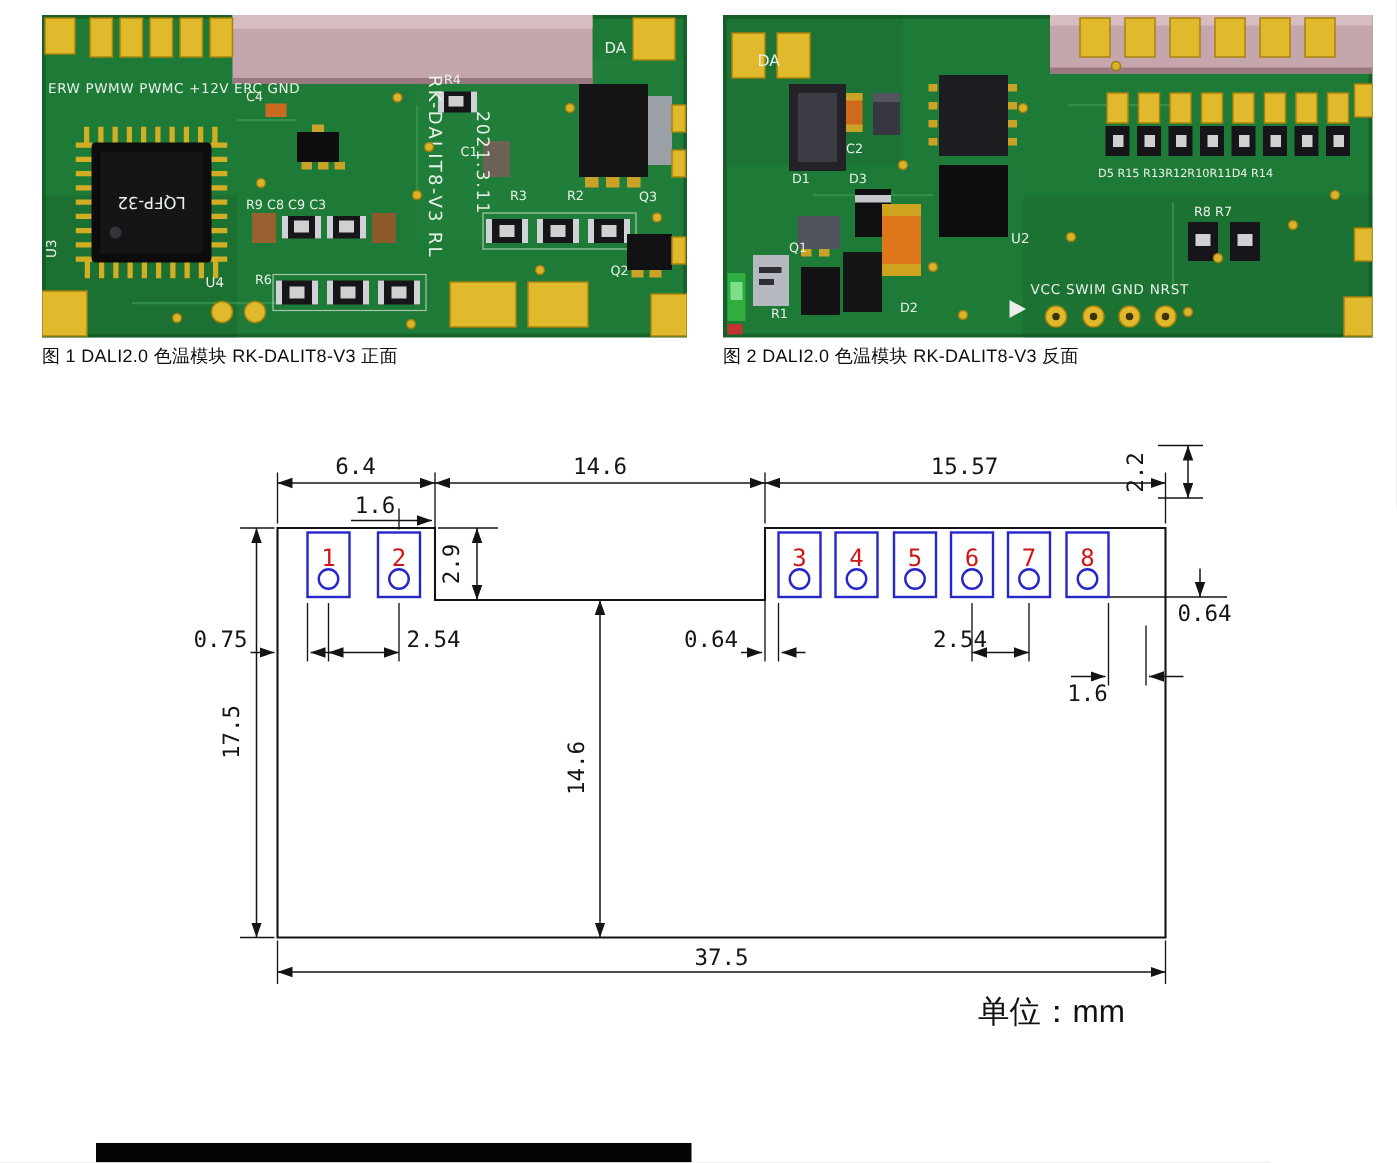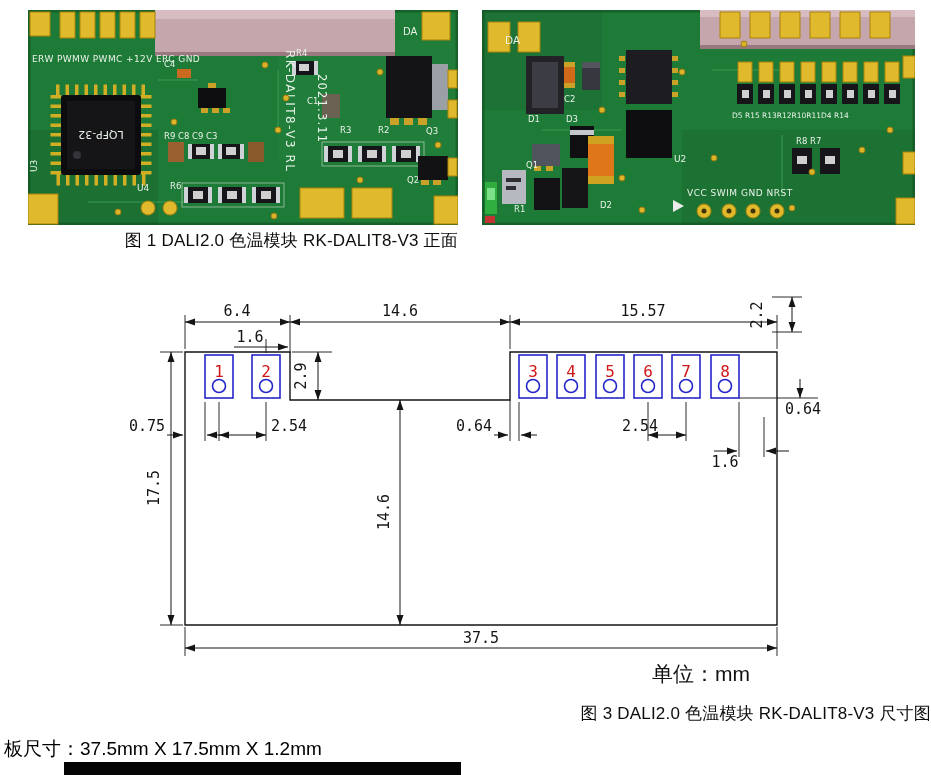--- a/index.html
+++ b/index.html
@@ -1,19 +1,19 @@
 <!DOCTYPE html>
 <html><head>
 <meta charset="utf-8">
 <style>
   html,body{margin:0;padding:0;background:#e8e8e8}
   .page{position:relative;width:931px;height:775px;background:#ffffff;
         font-family:"Liberation Sans","DejaVu Sans",sans-serif;color:#000;overflow:hidden;margin:0 auto}
   .abs{position:absolute}
-  .caption{font-size:17px;text-align:right;color:#0d0d0d;letter-spacing:.2px}
+  .caption{font-size:12px;text-align:left;color:#0d0d0d;letter-spacing:.2px}
   .unit{font-size:21px;color:#111}
   .footer{font-size:19px;color:#000}
   .blackbar{background:#050505}
   
   .silk{fill:#e9f2e9;font-family:"DejaVu Sans",sans-serif}
   .gold{fill:#e0ba2c;stroke:#a9830b;stroke-width:1}
   .res{fill:#16161a}
   .rend{fill:#cfd2d6}
   .smg{fill:#e4e4e4;opacity:.9}
   .dimtxt{font-family:"DejaVu Sans Mono","Liberation Mono",monospace;font-size:15px;fill:#141414}
@@ -332,20 +332,21 @@
           <circle cx="262" cy="34" r="3"></circle>
         <circle cx="160" cy="200" r="3"></circle>
           <circle cx="310" cy="198" r="3"></circle>
           <circle cx="408" cy="120" r="3"></circle>
         <circle cx="120" cy="100" r="3"></circle>
       </g>
     </g>
   </svg>
 
   <div class="abs caption" style="left:28px;top:229px;width:430px">图 1 DALI2.0 色温模块 RK-DALIT8-V3  正面</div>
+  <div class="abs caption" style="left:482px;top:229px;width:433px">图 2 DALI2.0 色温模块 RK-DALIT8-V3  反面</div>
 
   <svg class="abs" style="left:0;top:287px" width="931" height="405" viewBox="0 0 931 405">
     <defs>
       <marker id="arr" viewBox="0 0 10 10" refX="10" refY="5" markerWidth="10" markerHeight="10" orient="auto-start-reverse">
         <path d="M0,1.5 L10,5 L0,8.5 Z" fill="#141414"></path>
       </marker>
     </defs>
 
     <path class="out" d="M185,65 H290 V113 H510 V65 H777 V338 H185 Z" fill="#fff" stroke="#141414" stroke-width="1.4"></path>
     <line class="ext" x1="739" y1="111" x2="818" y2="111"></line>
@@ -469,19 +470,17 @@
     <g>
       <line class="ext" x1="185" y1="340" x2="185" y2="369"></line>
       <line class="ext" x1="777" y1="340" x2="777" y2="369"></line>
       <line class="dimline" x1="185" y1="361" x2="777" y2="361" marker-start="url(#arr)" marker-end="url(#arr)"></line>
       <text class="dimtxt" x="481" y="356" text-anchor="middle">37.5</text>
     </g>
   </svg>
 
   <div class="abs unit" style="left:652px;top:660px">单位：mm</div>
 
-  <div class="abs caption" style="left:0;top:702px;width:931px">图 3 DALI2.0 色温模块 RK-DALIT8-V3  尺寸图</div>
-
-  <div class="abs footer" style="left:4px;top:736px">板尺寸：37.5mm X 17.5mm X 1.2mm</div>
+
 
   <div class="abs blackbar" style="left:64px;top:762px;width:397px;height:13px"></div>
 
 </div>
 
 </body></html>

